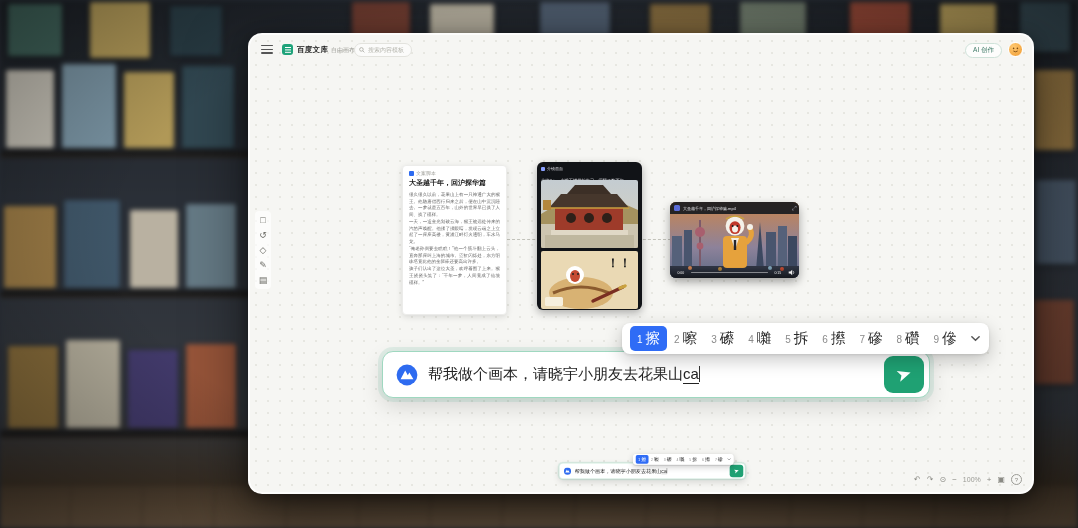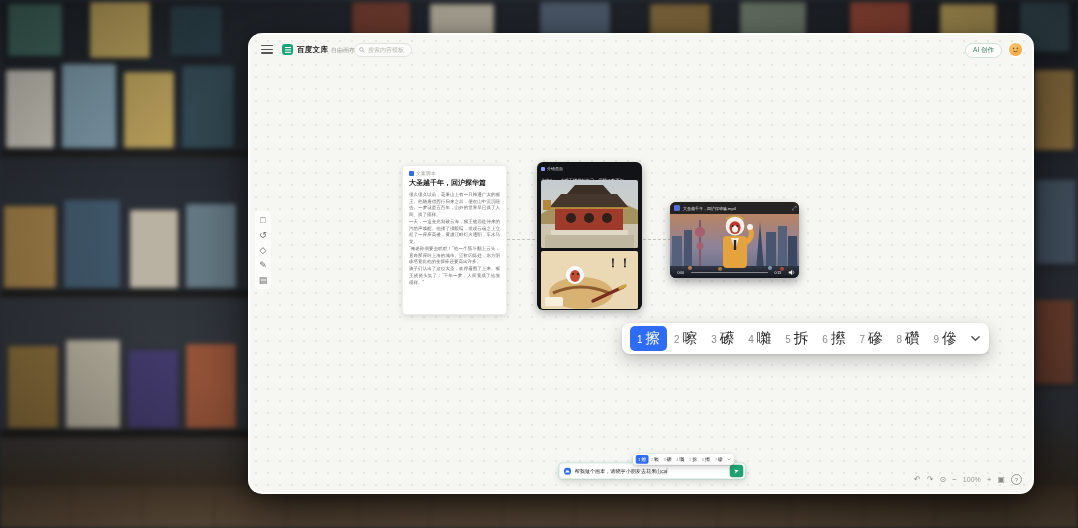--- a/index.html
+++ b/index.html
@@ -345,20 +345,34 @@
           <span class="c">傪</span>
         </div>
       <span class="ime-more">
         <svg width="11" height="11" viewBox="0 0 12 12">
             <polyline points="2,4 6,8 10,4" fill="none" stroke="#555" stroke-width="1.6" stroke-linecap="round"></polyline>
           </svg>
       </span>
     </div>
   </div>
 
+  <div class="ov-input">
+    <div class="ai-input">
+      <svg class="ai-logo" viewBox="0 0 22 22">
+        <circle cx="11" cy="11" r="10.4" fill="#2e6bf0"></circle>
+        <polygon points="4.6,15.2 9.2,6.4 11.8,11.2 13.4,8.6 17.4,15.2" fill="#fff"></polygon>
+      </svg>
+      <div class="ai-text"><span>帮我做个画本，请晓宇小朋友去花果山</span><span class="composing">ca</span><span class="caret"></span></div>
+      <button class="send-btn">
+        <svg width="17" height="17" viewBox="0 0 24 24">
+          <path d="M3 20 L21 12 L3 4 L7.5 12 Z" fill="#fff" transform="rotate(-18 12 12)"></path>
+        </svg>
+      </button>
+    </div>
+  </div>
 
   <div class="mini-ime">
     <div class="ime-bar">
       <div class="cand sel">
           <span class="n">1</span>
           <span class="c">擦</span>
         </div>
       <div class="cand">
           <span class="n">2</span>
           <span class="c">嚓</span>

